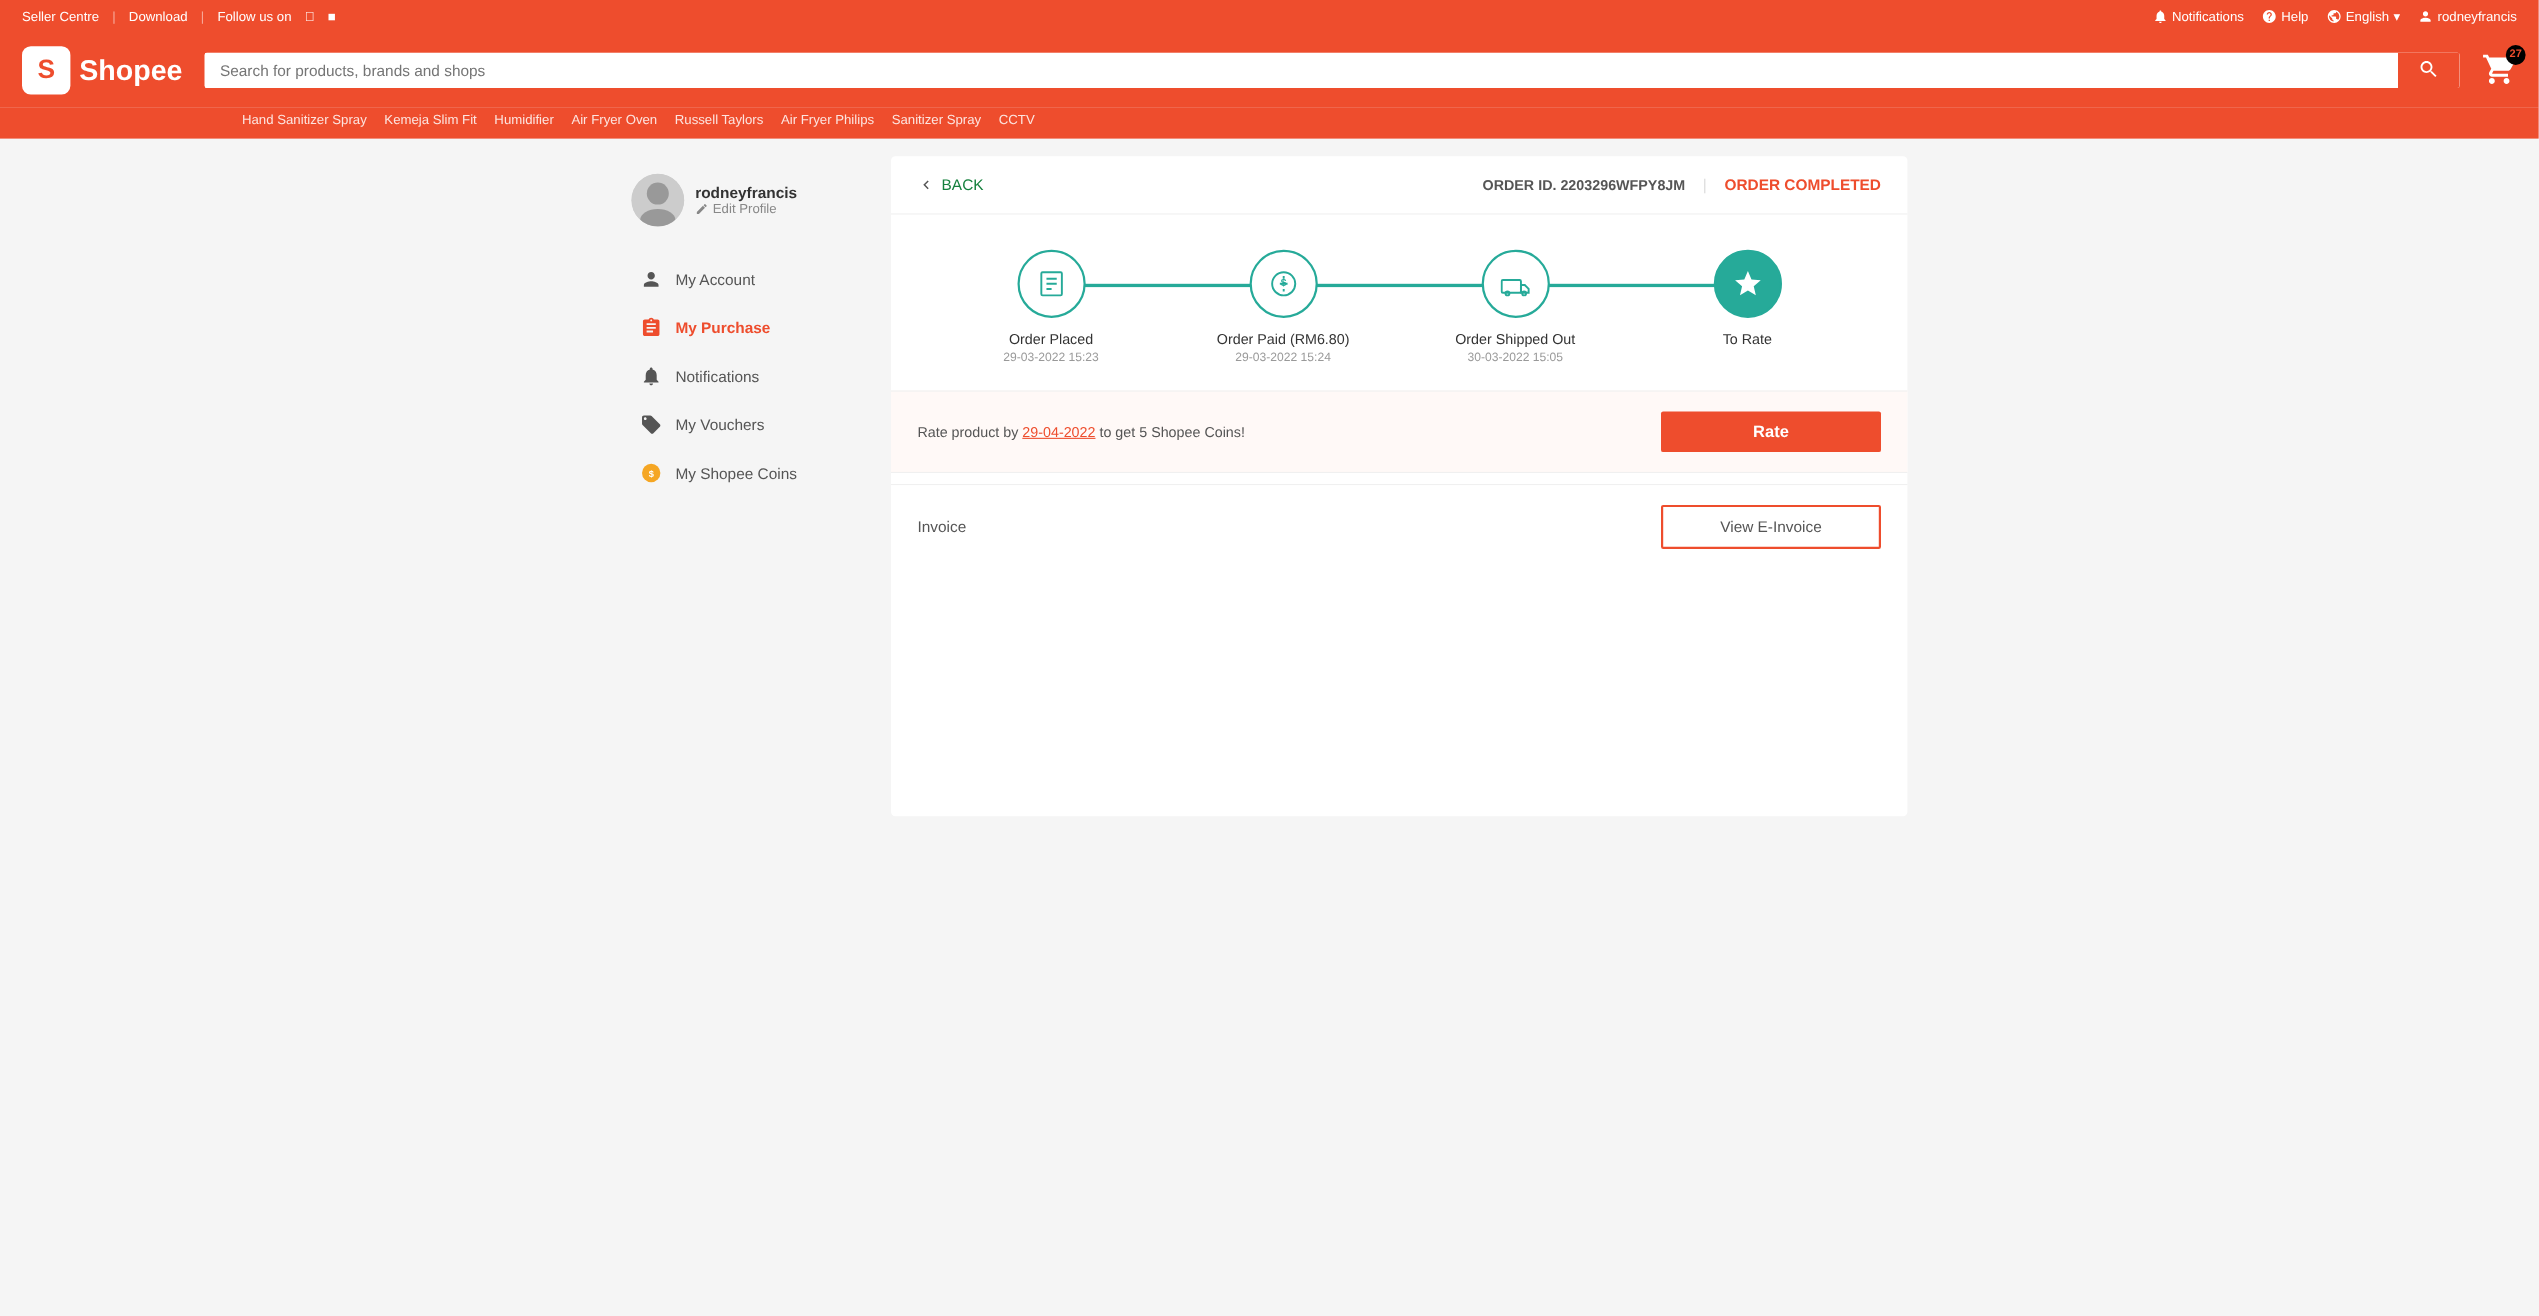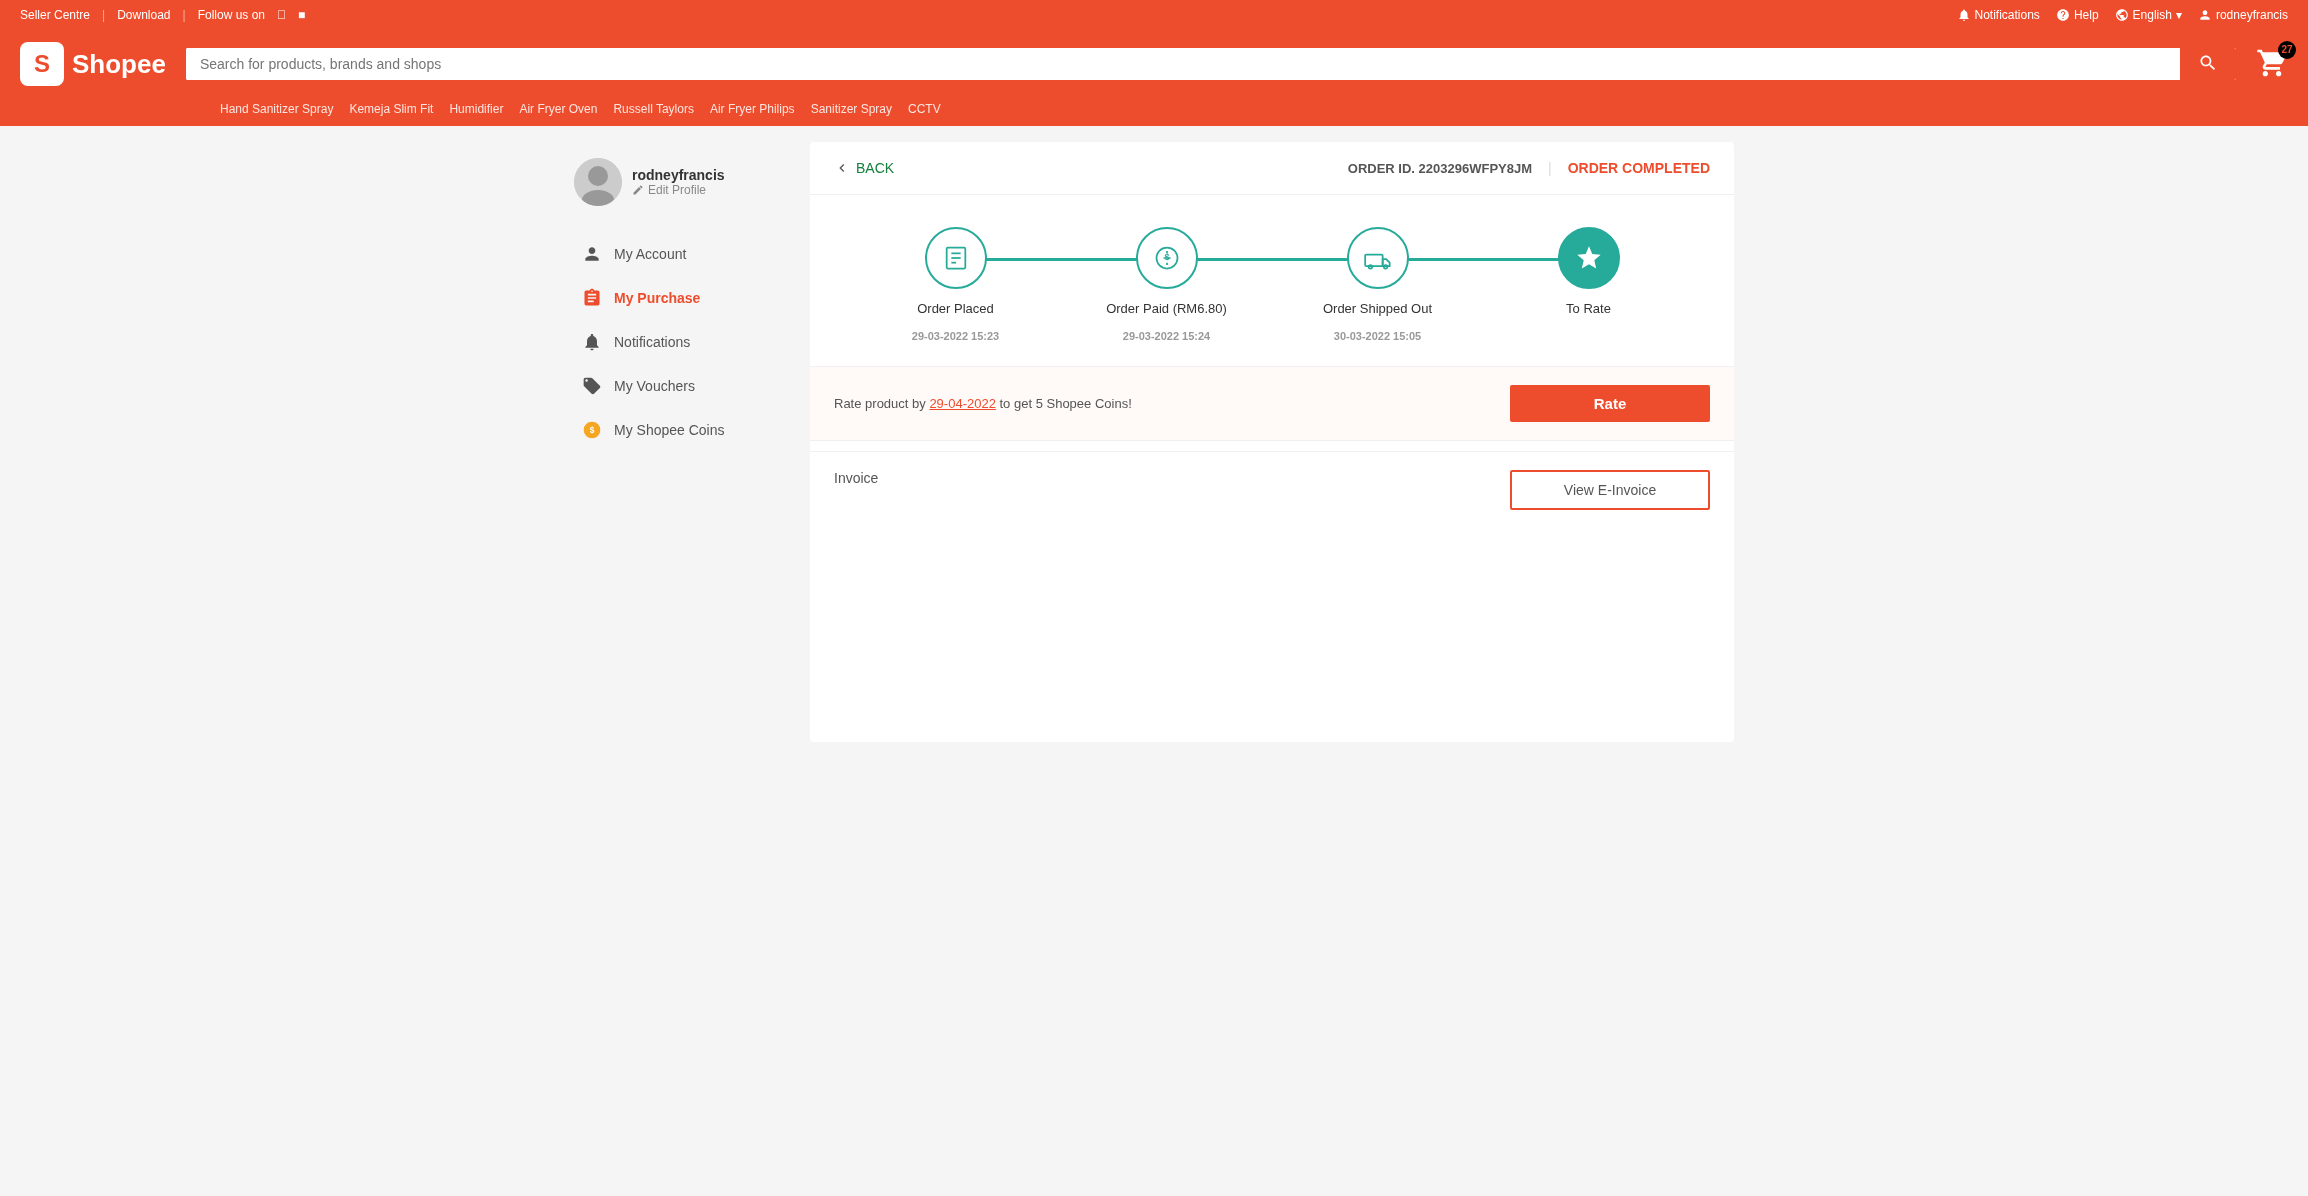--- a/index.html
+++ b/index.html
@@ -110,21 +110,21 @@
     .steps-container { display: flex; align-items: flex-start; position: relative; justify-content: space-between; }
     .step { display: flex; flex-direction: column; align-items: center; flex: 1; position: relative; }
     .step-circle {
       width: 62px; height: 62px; border-radius: 50%;
       border: 2.5px solid #26aa99; background: white;
       display: flex; align-items: center; justify-content: center;
       position: relative; z-index: 1; color: #26aa99;
     }
     .step-circle.completed { background: #26aa99; color: white; }
     .step-label { margin-top: 12px; font-size: 13px; color: #333; text-align: center; font-weight: 500; }
-    .step-time { font-size: 11px; color: #999; text-align: center; margin-top: 14px; font-weight: bold; }
+    .step-time { font-size: 11px; color: #999; text-align: center; margin-top: 3px; }
 
     
     .rate-section {
       display: flex; justify-content: space-between; align-items: center;
       padding: 18px 24px; background: #fff9f7; border-top: 1px solid #f0f0f0;
       border-bottom: 1px solid #f0f0f0;
     }
     .rate-text { font-size: 13px; color: #555; }
     .rate-text a { color: #ee4d2d; text-decoration: underline; cursor: pointer; }
     .rate-btn {
@@ -136,21 +136,21 @@
     
     .action-section { padding: 16px 24px; display: flex; flex-direction: column; gap: 10px; align-items: flex-end; }
     .action-btn {
       background: white; color: #555; border: 1px solid #ddd;
       padding: 10px 40px; font-size: 14px; cursor: pointer;
       border-radius: 2px; min-width: 200px; text-align: center;
     }
 
     
     .invoice-section {
-      display: flex; justify-content: space-between; 
+      display: flex; justify-content: space-between; align-items: center;
       padding: 18px 24px; border-top: 1px solid #f0f0f0;
       margin-top: 10px;
     }
     .invoice-label { font-size: 14px; color: #555; }
     .invoice-btn {
       background: white; color: #555; border: 2px solid #ee4d2d;
       padding: 10px 30px; font-size: 14px; cursor: pointer;
       border-radius: 2px; min-width: 200px; text-align: center;
     }
   </style>

